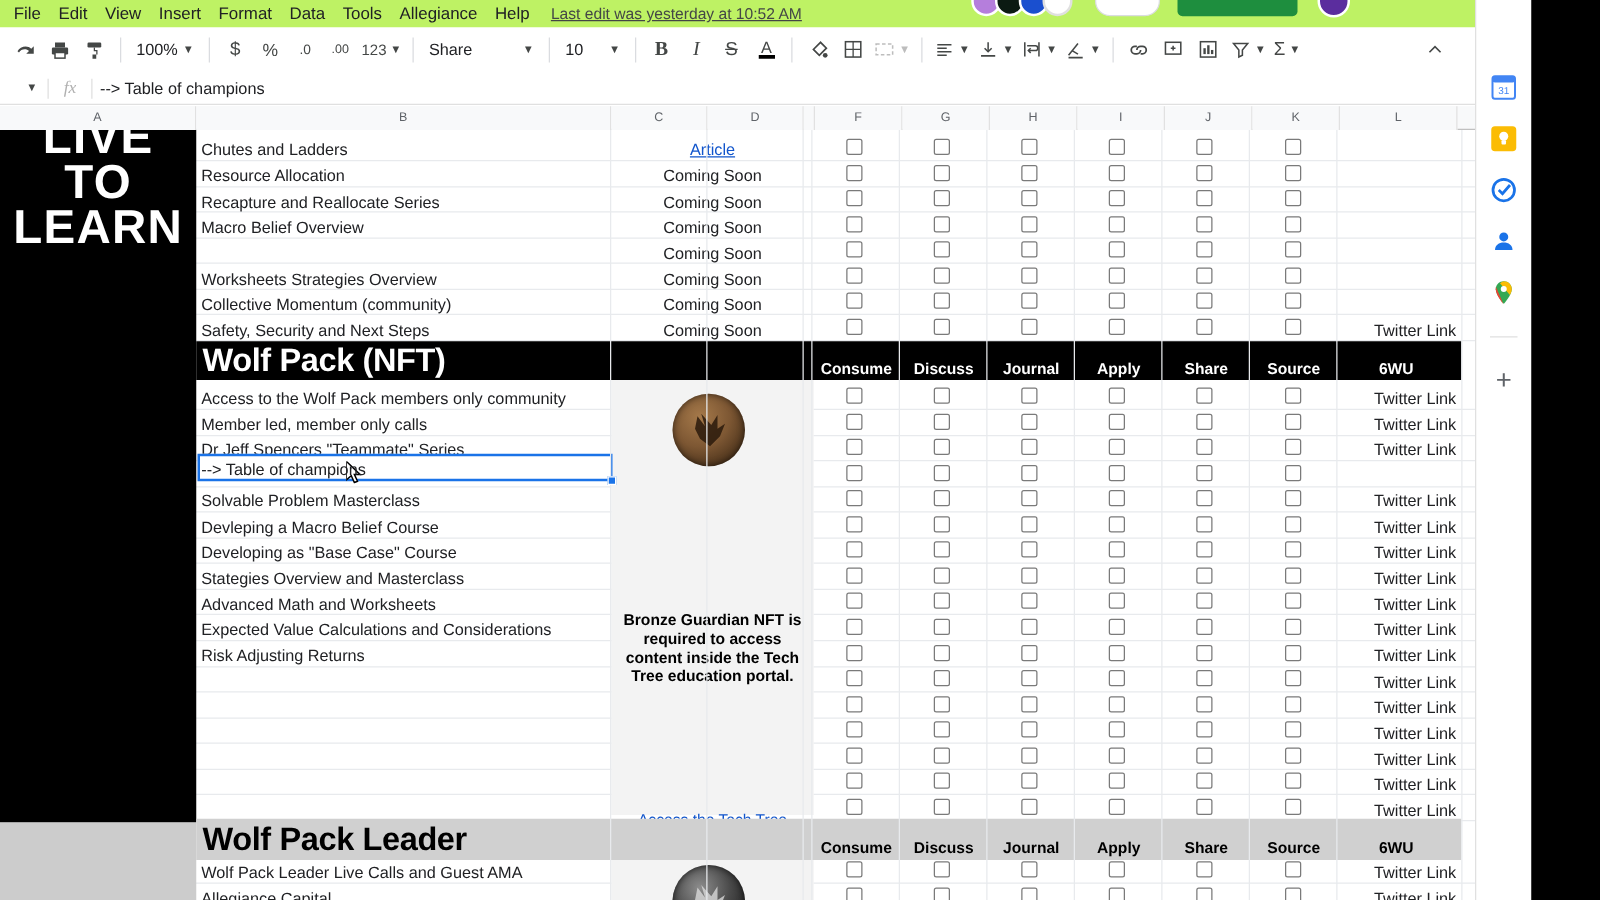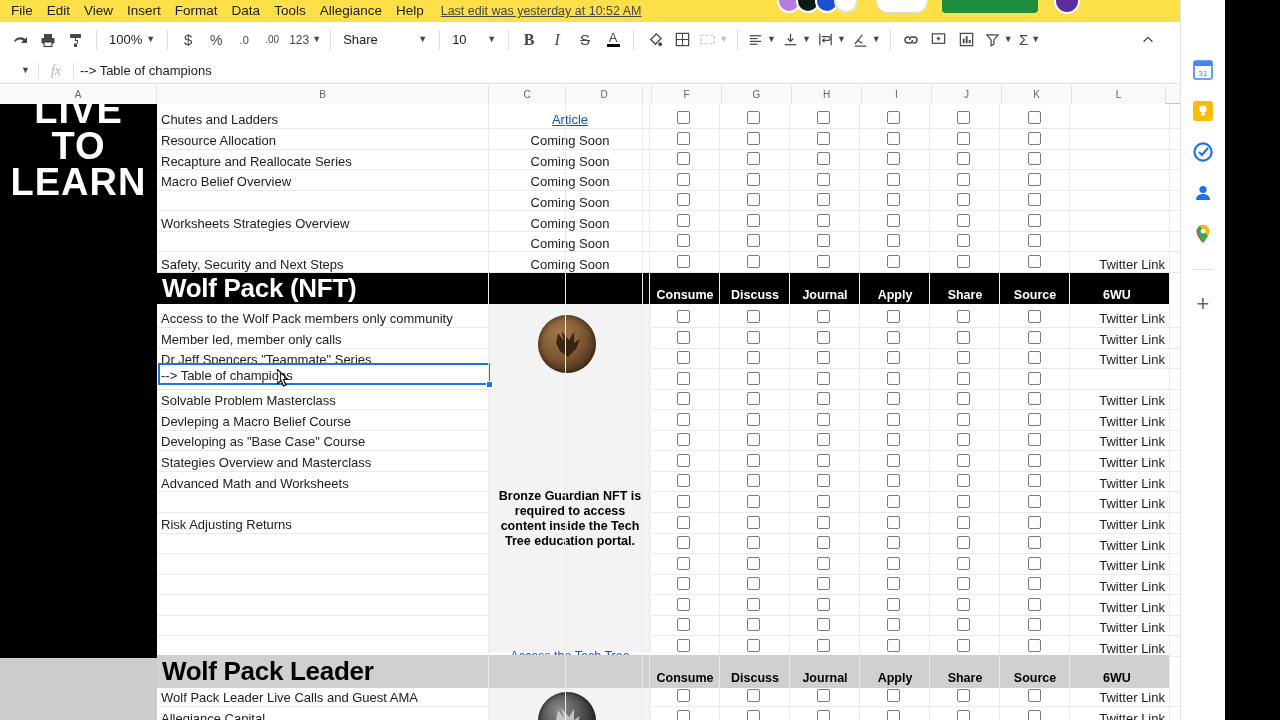--- a/index.html
+++ b/index.html
@@ -8,21 +8,21 @@
     width: 1280px; height: 720px;
     overflow: hidden;
     background: #fff;
     font-family: "Liberation Sans", sans-serif;
   }
   #app { position: relative; width: 1280px; height: 720px; background:#fff; }
 
   
   .menubar {
     position:absolute; left:0; top:0; width:1180px; height:22px;
-    background:#fde047; display:flex; align-items:center; padding-left:4px;
+    background:#bef264; display:flex; align-items:center; padding-left:4px;
   }
   .menu-item {
     font-size:13.5px; color:#202124; padding:2px 7px; cursor:pointer;
     line-height:16px; white-space:nowrap;
   }
   .lastedit {
     font-size:12.5px; color:#444746; margin-left:10px;
     text-decoration:underline; white-space:nowrap; cursor:pointer;
   }
   .topright {
@@ -457,20 +457,21 @@
     <div class="cell center" style="left:489px;top:48px;width:162px;height:18px">Coming Soon</div>
 
     <div class="cell" style="left:161px;top:68px;width:325px;height:18px">Macro Belief Overview</div>
     <div class="cell center" style="left:489px;top:68px;width:162px;height:18px">Coming Soon</div>
 
     <div class="cell center" style="left:489px;top:89px;width:162px;height:18px">Coming Soon</div>
 
     <div class="cell" style="left:161px;top:110px;width:325px;height:18px">Worksheets Strategies Overview</div>
     <div class="cell center" style="left:489px;top:110px;width:162px;height:18px">Coming Soon</div>
 
+    <div class="cell" style="left:161px;top:130px;width:325px;height:18px">Collective Momentum (community)</div>
     <div class="cell center" style="left:489px;top:130px;width:162px;height:18px">Coming Soon</div>
 
     <div class="cell" style="left:161px;top:151px;width:325px;height:18px">Safety, Security and Next Steps</div>
     <div class="cell center" style="left:489px;top:151px;width:162px;height:18px">Coming Soon</div>
     <div class="cell right" style="left:1075px;top:151px;width:94px;height:18px">Twitter Link</div>
 
     <div class="banner" style="left:157px;top:169px;width:1012px;height:31px;background:#000;">
       <div class="banner-title" style="margin-left:5px;">Wolf Pack (NFT)</div>
     </div>
     <div class="bhead" style="left:650px;top:183px;width:70px;height:16px">Consume</div>
@@ -503,20 +504,21 @@
 
     <div style="position:absolute;left:158px;top:259px;width:332px;height:22px;border:2px solid #1a73e8;background:#fff;"></div>
     <div class="cell" style="left:161px;top:263px;width:325px;height:16px;z-index:2">--&gt; Table of champions</div>
     <div style="position:absolute;left:486px;top:277px;width:7px;height:7px;background:#1a73e8;border:1px solid #fff;z-index:3;"></div>
 
     <div class="cell" style="left:161px;top:287px;width:325px;height:18px">Solvable Problem Masterclass</div>
     <div class="cell" style="left:161px;top:308px;width:325px;height:18px">Devleping a Macro Belief Course</div>
     <div class="cell" style="left:161px;top:328px;width:325px;height:18px">Developing as "Base Case" Course</div>
     <div class="cell" style="left:161px;top:349px;width:325px;height:18px">Stategies Overview and Masterclass</div>
     <div class="cell" style="left:161px;top:370px;width:325px;height:18px">Advanced Math and Worksheets</div>
+    <div class="cell" style="left:161px;top:390px;width:325px;height:18px">Expected Value Calculations and Considerations</div>
     <div class="cell" style="left:161px;top:411px;width:325px;height:18px">Risk Adjusting Returns</div>
 
     <div class="cell right" style="left:1075px;top:205px;width:94px;height:18px">Twitter Link</div>
     <div class="cell right" style="left:1075px;top:226px;width:94px;height:18px">Twitter Link</div>
     <div class="cell right" style="left:1075px;top:246px;width:94px;height:18px">Twitter Link</div>
     <div class="cell right" style="left:1075px;top:287px;width:94px;height:18px">Twitter Link</div>
     <div class="cell right" style="left:1075px;top:308px;width:94px;height:18px">Twitter Link</div>
     <div class="cell right" style="left:1075px;top:328px;width:94px;height:18px">Twitter Link</div>
     <div class="cell right" style="left:1075px;top:349px;width:94px;height:18px">Twitter Link</div>
     <div class="cell right" style="left:1075px;top:370px;width:94px;height:18px">Twitter Link</div>

